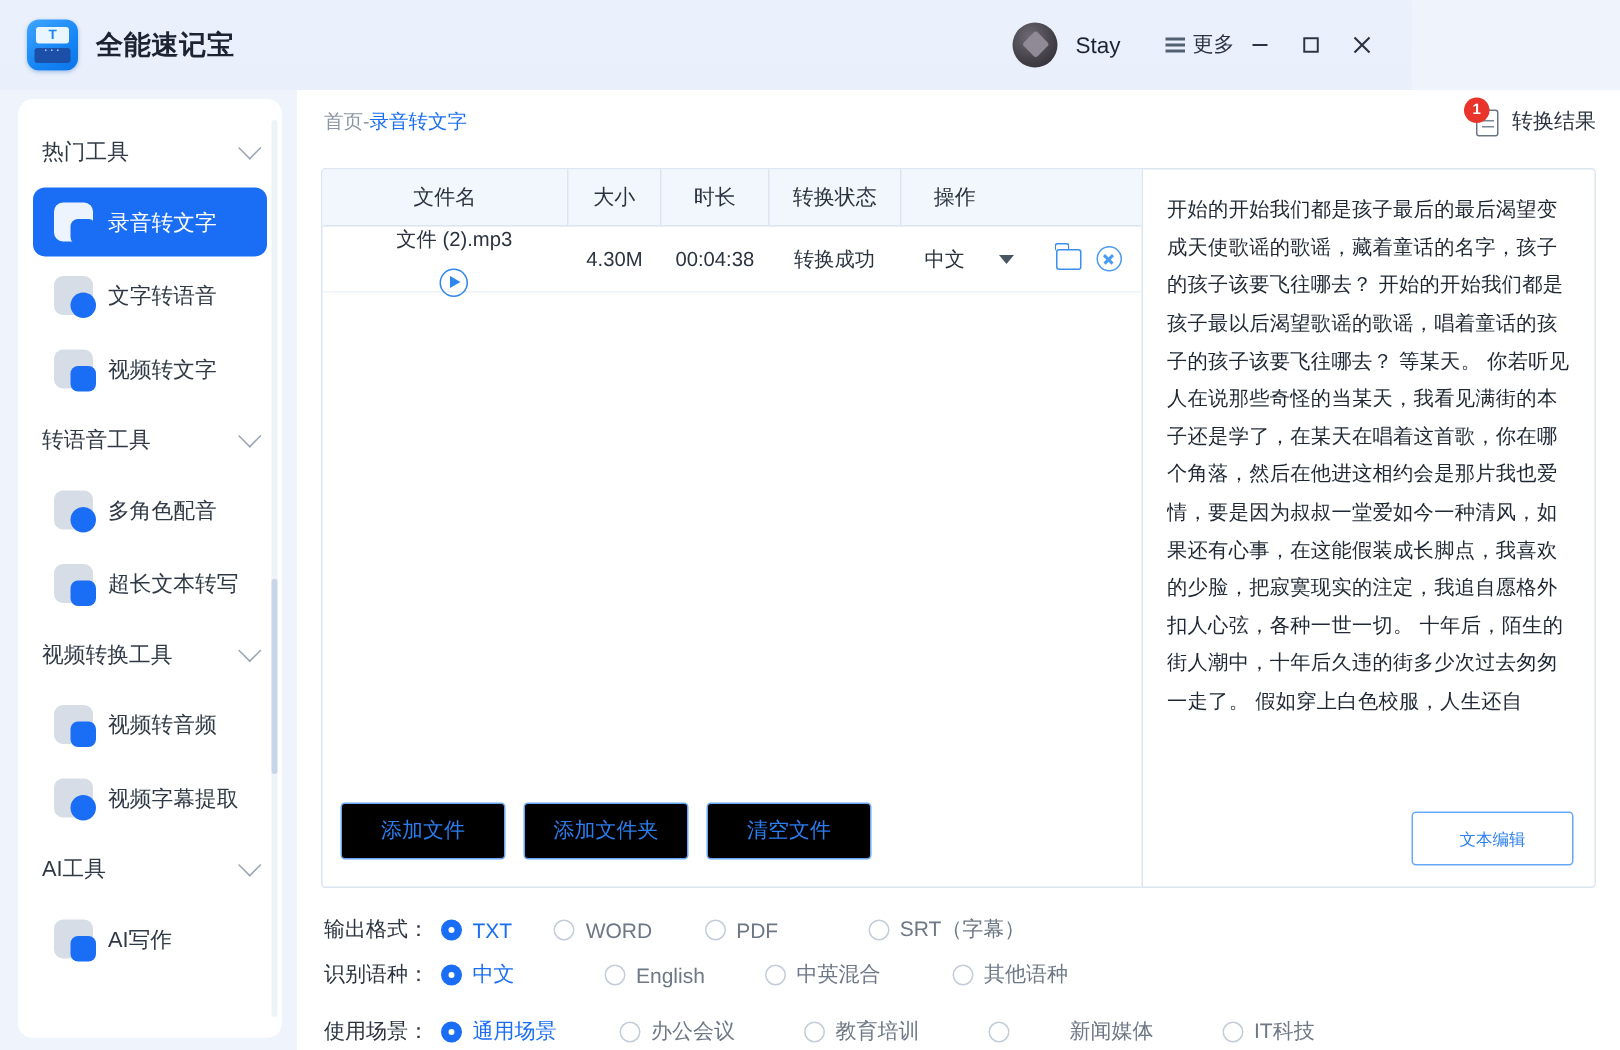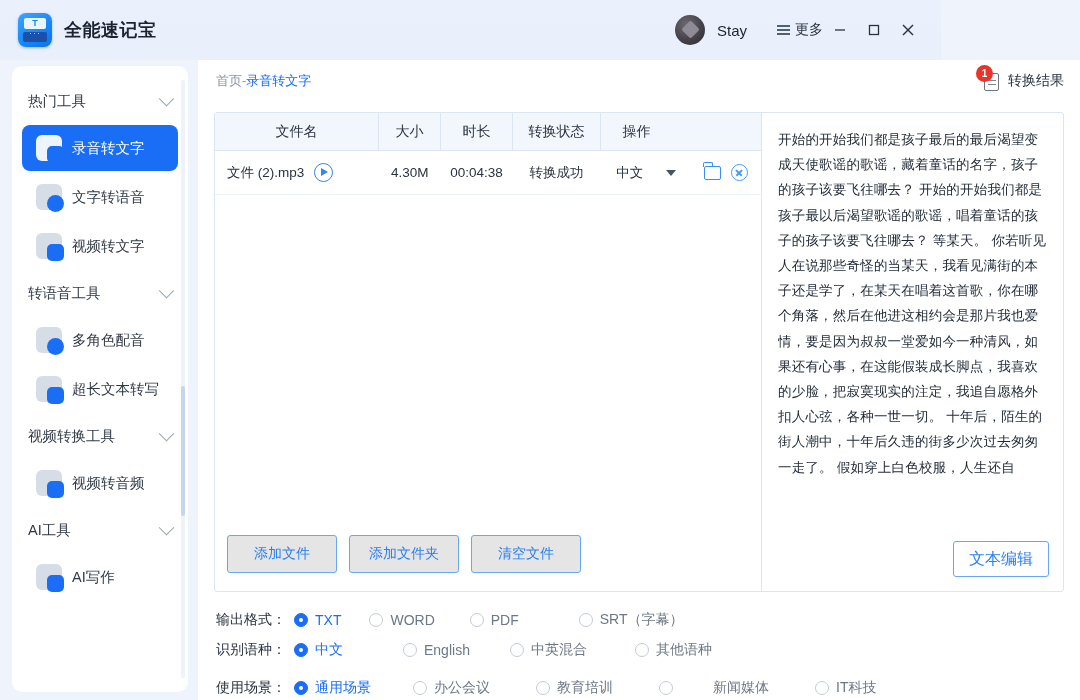--- a/index.html
+++ b/index.html
@@ -168,21 +168,21 @@
   .c-size { width: 62px; }
   .c-dur  { width: 72px; }
   .c-stat { width: 88px; }
   .c-lang { width: 90px; }
   .c-act  { width: 71px; }
   .trow {
     display: flex; height: 44px; font-size: 13.5px; color: #2b3340;
     align-items: center; border-bottom: 1px solid #eef3f9;
   }
   .td { display: flex; align-items: center; justify-content: center; height: 100%; }
-  .td.name { justify-content: flex-start; padding-left: 12px; gap: 10px; }
+  .td.name { justify-content: flex-start; padding-left: 12px; gap: 10px; flex-direction: column; }
   .play {
     width: 19px; height: 19px; border-radius: 50%; border: 1.5px solid #2f86f0;
     position: relative; cursor: pointer; flex: none;
   }
   .play:after {
     content: ""; position: absolute; left: 6px; top: 4.2px;
     border-left: 7px solid #2f86f0; border-top: 4.5px solid transparent;
     border-bottom: 4.5px solid transparent;
   }
   .lang-cell { display: flex; align-items: center; justify-content: space-between;
@@ -211,36 +211,36 @@
   }
   .ic-close:before { transform: rotate(45deg); }
   .ic-close:after  { transform: rotate(-45deg); }
 
   .btn-row {
     position: absolute; left: 0; bottom: 0; width: 100%; height: 74px;
     display: flex; align-items: center; padding-left: 12px; gap: 12px;
   }
   .obtn {
     min-width: 110px; height: 38px; border: 1px solid #66a8f5; border-radius: 3px;
-    background: #e5e5e5; color: #2a7ef0; font-size: 14px; cursor: pointer;
+    background: #000000; color: #2a7ef0; font-size: 14px; cursor: pointer;
     display: flex; align-items: center; justify-content: center;
     font-family: Liberation Serif, serif;
   }
 
   .text-side { flex: 1; position: relative; padding: 14px 14px 0 16px; }
   .transcript {
     font-size: 13.5px; line-height: 25.2px; color: #1e2733;
     letter-spacing: .2px; height: 378px; overflow: hidden;
   }
   .edit-wrap {
     position: absolute; right: 14px; bottom: 14px;
   }
   .edit-btn {
-    width: 96px; height: 36px; border: 1px solid #66a8f5; border-radius: 3px;
-    background: #fff; color: #2a7ef0; font-size: 16px; cursor: pointer;
+    width: 108px; height: 36px; border: 1px solid #66a8f5; border-radius: 3px;
+    background: #fff; color: #2a7ef0; font-size: 11px; cursor: pointer;
     display: flex; align-items: center; justify-content: center;
     font-family: "Liberation Sans", sans-serif;
   }
 
   
   .opts { position: absolute; left: 18px; top: 545px; width: 860px; }
   .orow { display: flex; align-items: center; height: 30px; }
   .olabel { width: 78px; font-size: 14px; color: #2b3340; flex: none; }
   .radio {
     display: flex; align-items: center; gap: 7px; cursor: pointer;
@@ -357,20 +357,26 @@
       <div class="grp-head">
         <span>视频转换工具</span>
         <span class="chev"></span>
       </div>
       <div class="side-item">
         <span class="si-icon">
           <span class="si-badge"></span>
         </span>
         <span>视频转音频</span>
       </div>
+      <div class="side-item">
+        <span class="si-icon">
+          <span class="si-badge circ"></span>
+        </span>
+        <span>视频字幕提取</span>
+      </div>
       <div class="grp-head">
         <span>AI工具</span>
         <span class="chev"></span>
       </div>
       <div class="side-item">
         <span class="si-icon">
           <span class="si-badge"></span>
         </span>
         <span>AI写作</span>
       </div>

